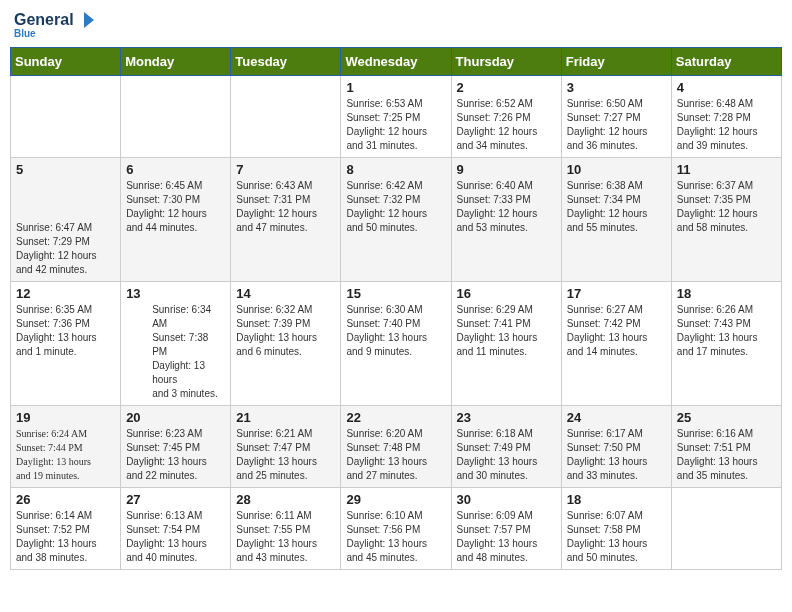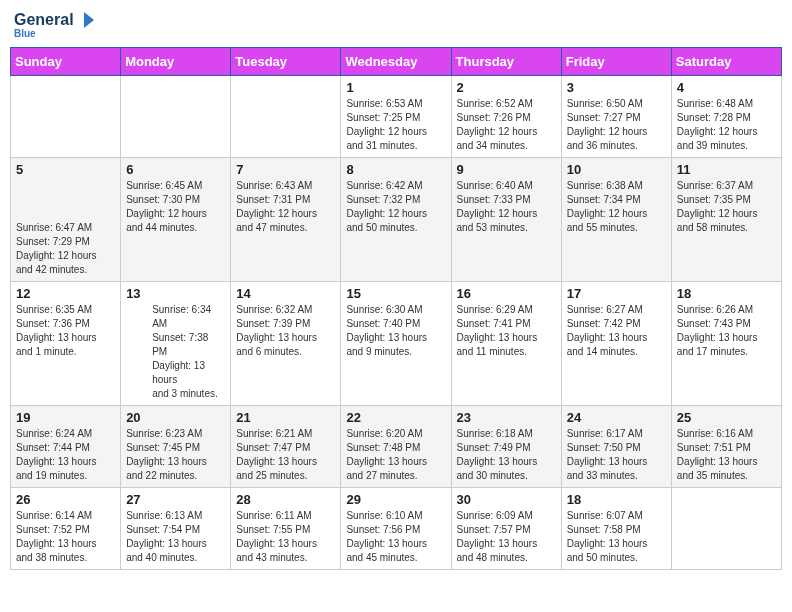--- a/index.html
+++ b/index.html
@@ -35,21 +35,21 @@
       font-size: 16px;
       color: #1a1a1a;
       font-weight: bold;
     }
     .calendar {
       width: 100%;
       border-collapse: collapse;
       border: 1px solid #ccc;
     }
     .calendar th {
-      background-color: #d946ef;
+      background-color: #4d7c0f;
       color: #fff;
       font-size: 13px;
       font-weight: bold;
       padding: 6px 4px;
       text-align: left;
       border: 1px solid #2560a0;
     }
     .calendar td {
       vertical-align: top;
       border: 1px solid #ccc;
@@ -245,21 +245,21 @@
           <div class="day-number">18</div>
           <div class="day-info" style="white-space: pre-line;">Sunrise: 6:26 AM
 Sunset: 7:43 PM
 Daylight: 13 hours
 and 17 minutes.</div>
         </td>
       </tr>
       <tr>
         <td>
           <div class="day-number">19</div>
-          <div class="day-info" style="white-space: pre-line;">Sunrise: 6:24 AM
+          <div class="day-info" style="white-space: pre-line; font-family: Liberation Serif, serif;">Sunrise: 6:24 AM
 Sunset: 7:44 PM
 Daylight: 13 hours
 and 19 minutes.</div>
         </td>
         <td>
           <div class="day-number">20</div>
           <div class="day-info" style="white-space: pre-line;">Sunrise: 6:23 AM
 Sunset: 7:45 PM
 Daylight: 13 hours
 and 22 minutes.</div>

